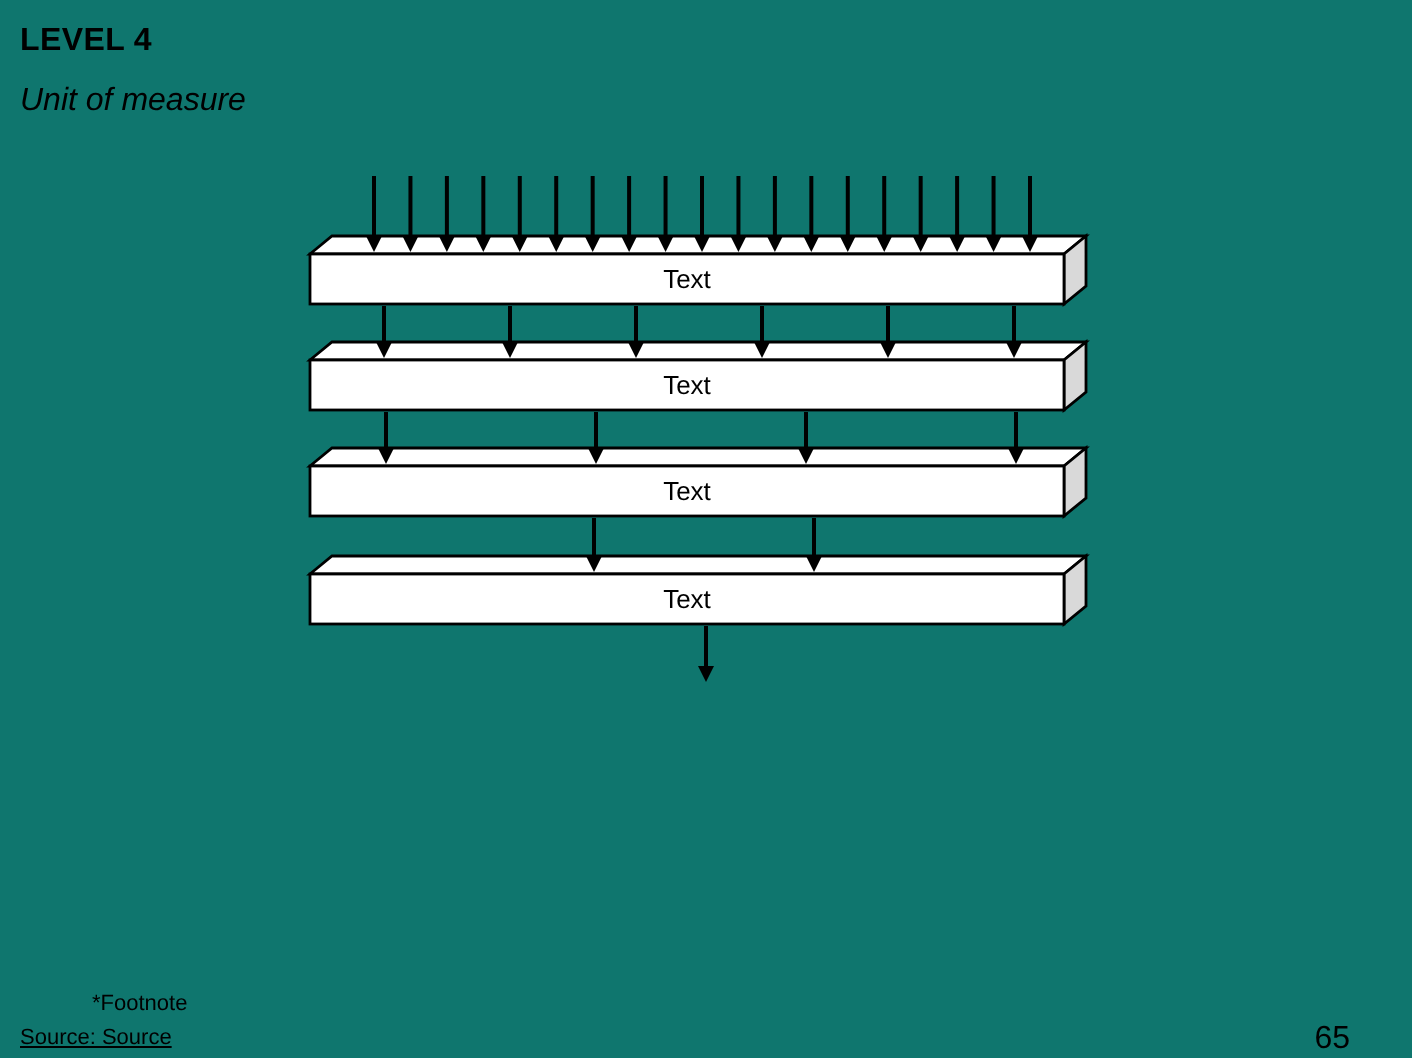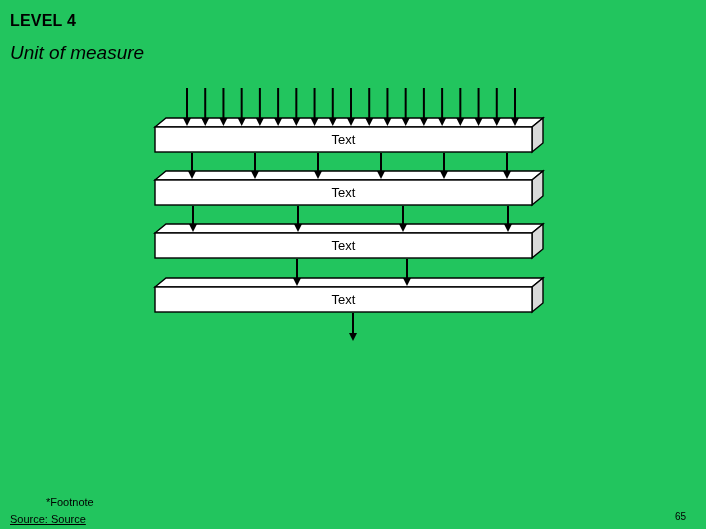--- a/index.html
+++ b/index.html
@@ -1,30 +1,30 @@
 <!DOCTYPE html>
 <html><head>
 <meta charset="utf-8">
 <style>
   html,body { margin:0; padding:0; background:#ffffff; }
   .page {
     position:relative;
     width:706px; height:529px;
-    background:#22c55e;
+    background:#0f766e;
     font-family:"Liberation Sans", sans-serif;
     color:#000;
     overflow:hidden;
   }
   .title {
     position:absolute; left:10px; top:12px;
     font-size:16px; font-weight:bold; letter-spacing:0.2px;
   }
   .subtitle {
     position:absolute; left:10px; top:42px;
-    font-size:19px; font-style:italic;
+    font-size:16px; font-style:italic;
   }
   .diagram-svg { position:absolute; left:0; top:0; }
   .face-top, .face-front {
     fill:#ffffff; stroke:#000000; stroke-width:1.4; stroke-linejoin:miter;
   }
   .face-side {
     fill:#d9d9d9; stroke:#000000; stroke-width:1.4; stroke-linejoin:miter;
   }
   .bar-label {
     font-family:"Liberation Sans", sans-serif;
@@ -32,21 +32,21 @@
   }
   .arrow-stem { stroke:#000000; stroke-width:2; }
   .arrow-head { fill:#000000; stroke:none; }
   .footnote {
     position:absolute; left:46px; top:496px; font-size:11px;text-align:center;
   }
   .source {
     position:absolute; left:10px; top:513px; font-size:11px;text-decoration:underline;
   }
   .page-number {
-    position:absolute; right:20px; top:511px; font-size:10px;margin-left:37px;
+    position:absolute; right:31px; top:511px; font-size:16px;margin-left:37px;
   }
 </style>
 </head>
 <body>
 
 <div class="page">
 
   <div class="title">LEVEL 4</div>
   <div class="subtitle">Unit of measure</div>
 

